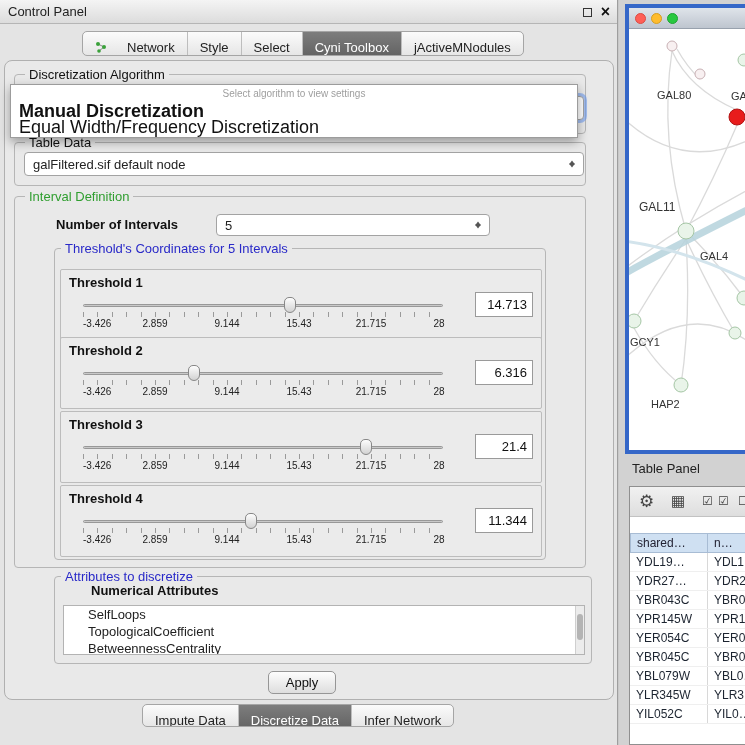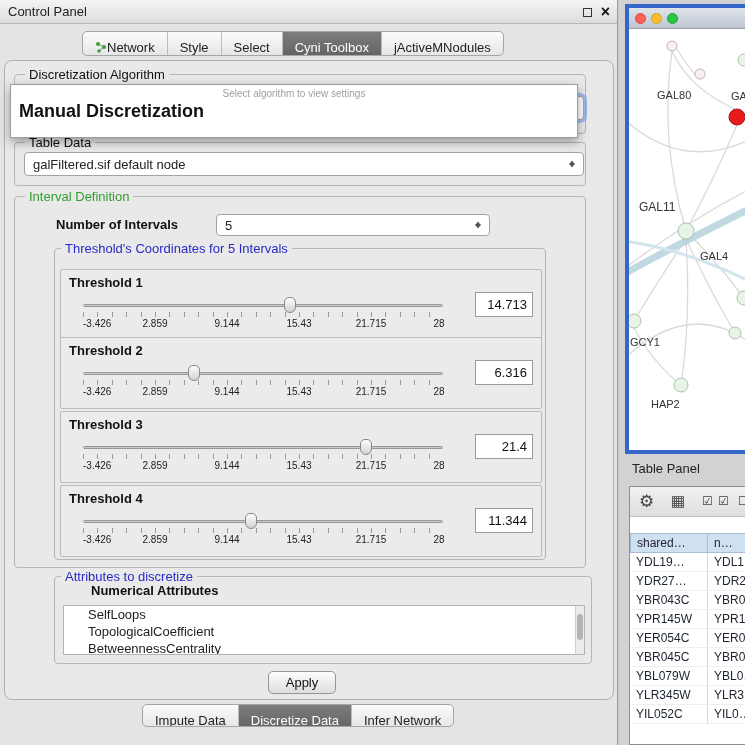--- a/index.html
+++ b/index.html
@@ -17,21 +17,21 @@
     background:linear-gradient(#f4f4f4,#dcdcdc); border-bottom:1px solid #b5b5b5; }
   .titlebar-text { position:absolute; left:8px; top:0; line-height:24px; font-size:13px; color:#222; }
   .restore-box { position:absolute; right:25px; top:8px; width:9px; height:9px; border:1.5px solid #333; background:transparent; }
   .close-x { position:absolute; right:7px; top:0; line-height:24px; font-size:16px; font-weight:bold; color:#111; }
 
   
   .tabbar { position:absolute; display:flex; height:25px; border:1px solid #a5a5a5;
     border-radius:5px; background:linear-gradient(#fbfbfb,#e6e6e6); overflow:hidden; }
   .tabbar.top { left:82px; top:31px; }
   .tabbar.bottom { left:142px; top:704px; height:23px; }
-  .tab { display:flex; align-items:center; gap:0; padding:15px 12px; font-size:13px; color:#222;
+  .tab { display:flex; align-items:center; gap:20px; padding:15px 12px; font-size:13px; color:#222;
     border-right:1px solid #bdbdbd; white-space:nowrap; }
   .tab:last-child { border-right:none; }
   .tab.selected { background:linear-gradient(#7d7d7d,#5c5c5c); color:#fff; }
 
   
   .main-panel { position:absolute; left:4px; top:60px; width:610px; height:640px;
     background:#e9e9e9; border:1px solid #b0b0b0; border-radius:8px; }
 
   .group { position:absolute; border:1px solid #b6b6b6; border-radius:4px; }
   .group-title { position:absolute; top:-8px; left:10px; background:#e9e9e9; padding:0 4px;
@@ -173,20 +173,21 @@
     <div class="group" style="left:9px;top:13px;width:572px;height:60px;">
       <span class="group-title">Discretization Algorithm</span>
     </div>
     <div class="combo focused" style="left:19px;top:35px;width:560px;height:24px;z-index:10;">
       <span class="combo-arrows"></span>
     </div>
 
     <div class="popup">
       <div class="popup-prompt">Select algorithm to view settings</div>
       <div class="popup-item bold">Manual Discretization</div>
+      <div class="popup-item">Equal Width/Frequency Discretization</div>
     </div>
 
     <div class="group" style="left:9px;top:81px;width:572px;height:44px;">
       <span class="group-title">Table Data</span>
     </div>
     <div class="combo" style="left:19px;top:91px;width:560px;height:24px;">
       <span class="combo-text">galFiltered.sif default node</span>
       <span class="combo-arrows"></span>
     </div>
 

